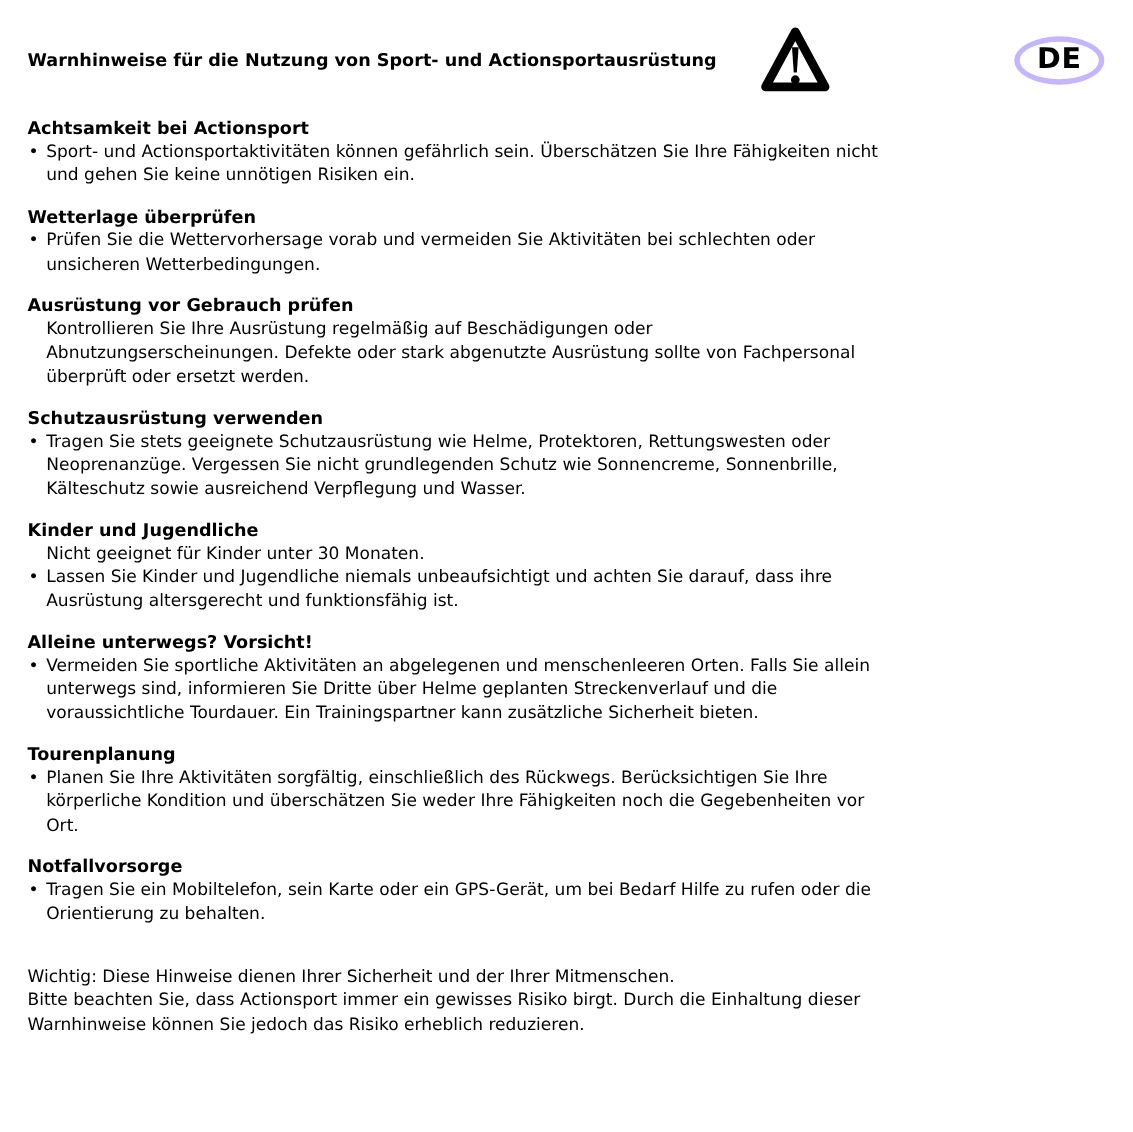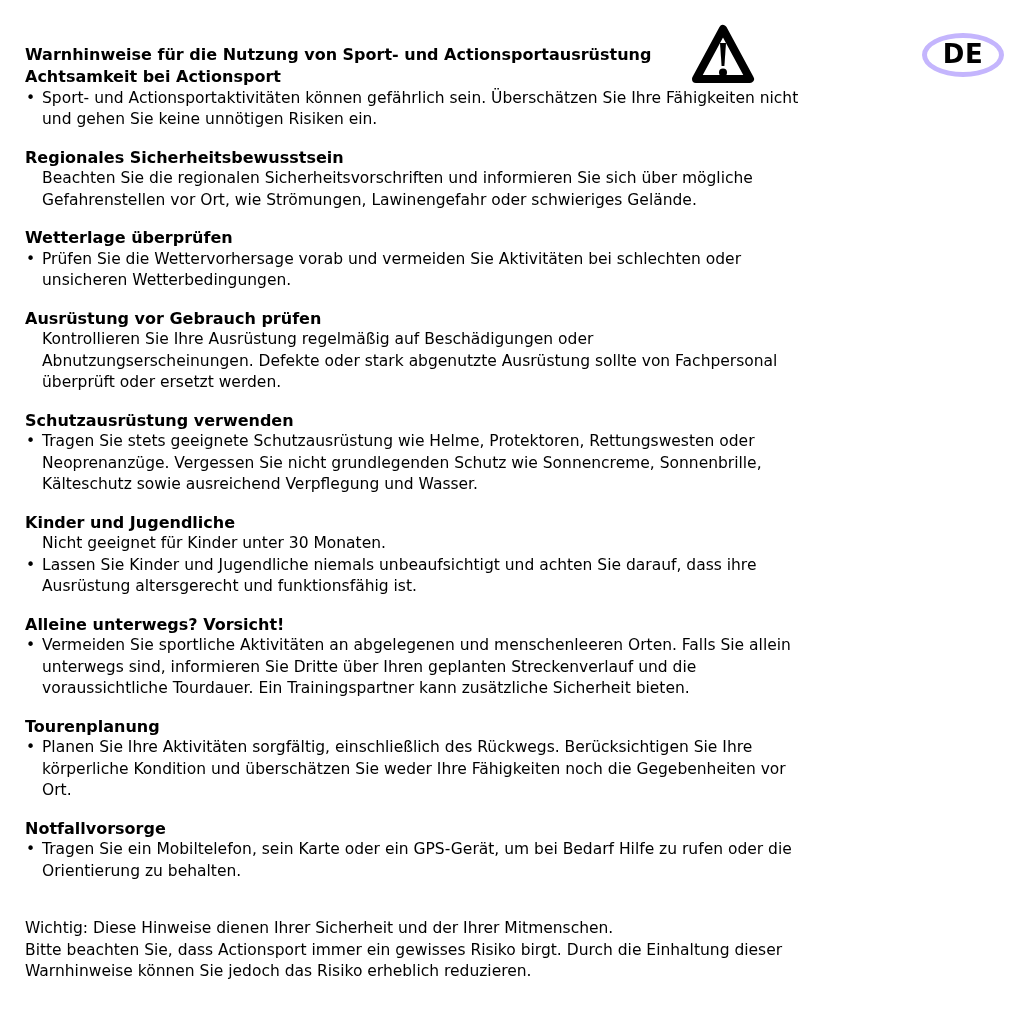--- a/index.html
+++ b/index.html
@@ -42,21 +42,21 @@
     border: 5px solid #c4b5fd;
     border-radius: 50%;
     display: flex;
     align-items: center;
     justify-content: center;
     font-weight: bold;
     font-size: 26px;
     letter-spacing: 0.5px;
     background: #ffffff;
   }
-  .content { }
+  .content { margin-top: 40px; }
   .section { margin-bottom: 16px; }
   .section-heading {
     font-size: 16px;
     font-weight: bold;
     line-height: 21.5px;
   }
   .item {
     position: relative;
     padding-left: 17px;
   }
@@ -90,26 +90,20 @@
   <div class="content">
 
     <div class="section">
       <div class="section-heading">Achtsamkeit bei Actionsport</div>
       <div class="item">
         <span class="marker">•</span>
         <span>Sport- und Actionsportaktivitäten können gefährlich sein. Überschätzen Sie Ihre Fähigkeiten nicht und gehen Sie keine unnötigen Risiken ein.</span>
       </div>
     </div>
 
-    <div class="section">
-      <div class="section-heading">Regionales Sicherheitsbewusstsein</div>
-      <div class="item">
-        <span>Beachten Sie die regionalen Sicherheitsvorschriften und informieren Sie sich über mögliche Gefahrenstellen vor Ort, wie Strömungen, Lawinengefahr oder schwieriges Gelände.</span>
-      </div>
-    </div>
 
     <div class="section">
       <div class="section-heading">Wetterlage überprüfen</div>
       <div class="item">
         <span class="marker">•</span>
         <span>Prüfen Sie die Wettervorhersage vorab und vermeiden Sie Aktivitäten bei schlechten oder unsicheren Wetterbedingungen.</span>
       </div>
     </div>
 
     <div class="section">
@@ -135,21 +129,21 @@
       <div class="item">
         <span class="marker">•</span>
         <span>Lassen Sie Kinder und Jugendliche niemals unbeaufsichtigt und achten Sie darauf, dass ihre Ausrüstung altersgerecht und funktionsfähig ist.</span>
       </div>
     </div>
 
     <div class="section">
       <div class="section-heading">Alleine unterwegs? Vorsicht!</div>
       <div class="item">
         <span class="marker">•</span>
-        <span>Vermeiden Sie sportliche Aktivitäten an abgelegenen und menschenleeren Orten. Falls Sie allein unterwegs sind, informieren Sie Dritte über Ihren geplanten Streckenverlauf und die voraussichtliche Tourdauer. Ein Trainingspartner kann zusätzliche Sicherheit bieten.</span>
+        <span>Vermeiden Sie sportliche Aktivitäten an abgelegenen und menschenleeren Orten. Falls Sie allein unterwegs sind, informieren Sie Dritte über Helme geplanten Streckenverlauf und die voraussichtliche Tourdauer. Ein Trainingspartner kann zusätzliche Sicherheit bieten.</span>
       </div>
     </div>
 
     <div class="section">
       <div class="section-heading">Tourenplanung</div>
       <div class="item">
         <span class="marker">•</span>
         <span>Planen Sie Ihre Aktivitäten sorgfältig, einschließlich des Rückwegs. Berücksichtigen Sie Ihre körperliche Kondition und überschätzen Sie weder Ihre Fähigkeiten noch die Gegebenheiten vor Ort.</span>
       </div>
     </div>

